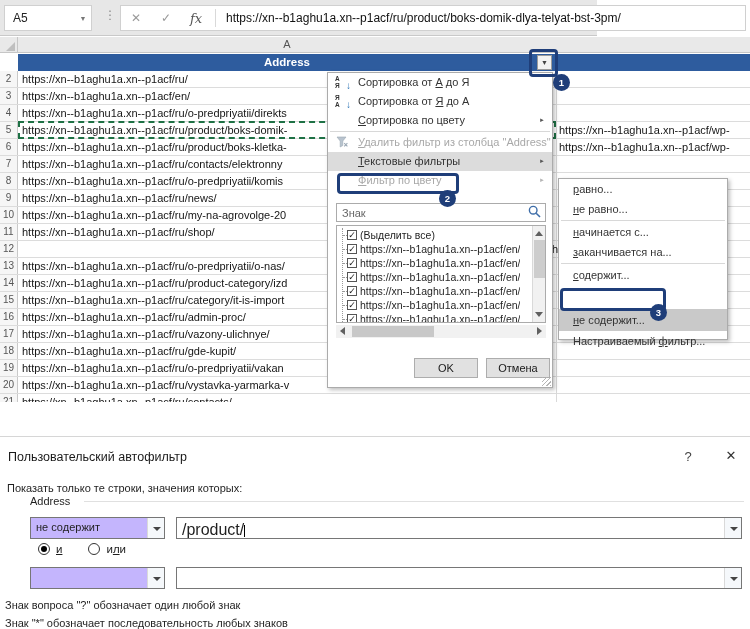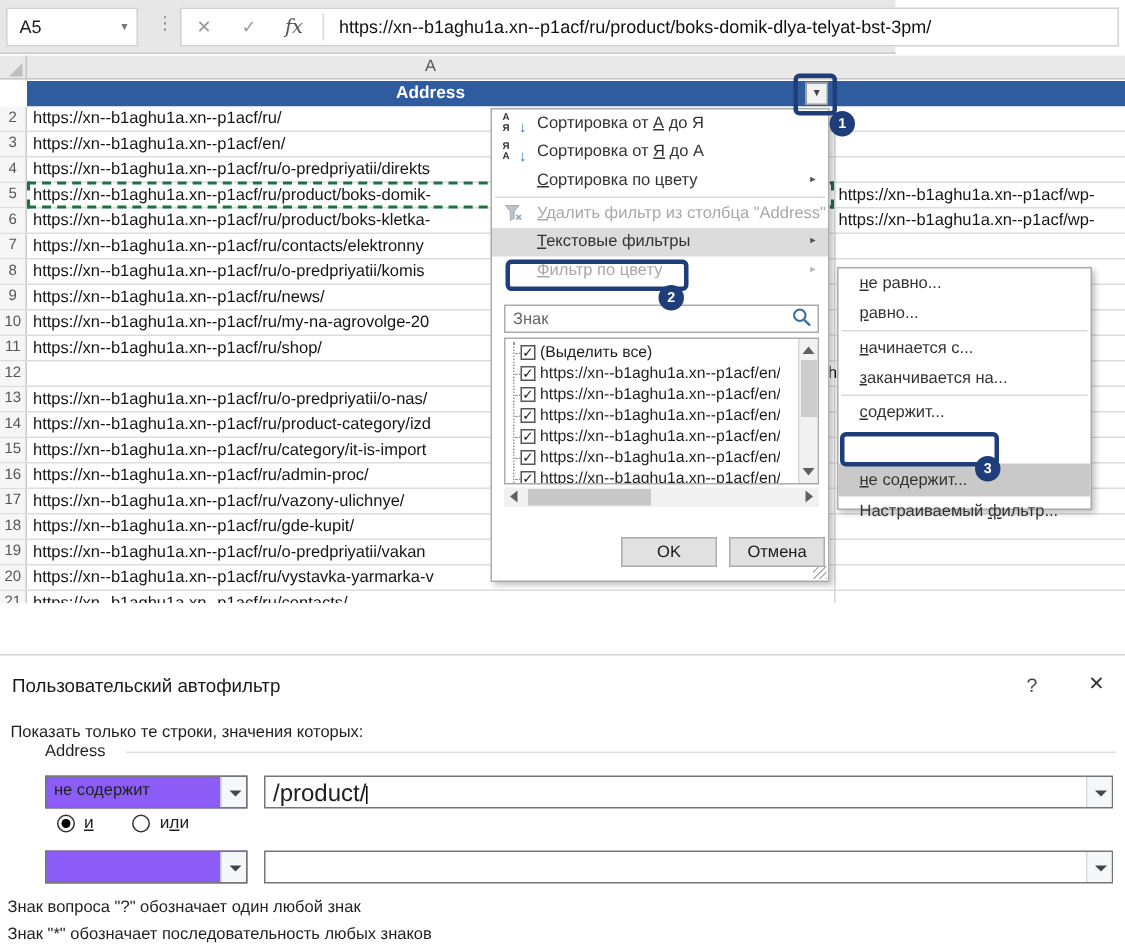--- a/index.html
+++ b/index.html
@@ -106,21 +106,21 @@
              color:#fff; font-size:9.5px; font-weight:bold; text-align:center; line-height:17px; z-index:41; }
   
   .dialog { position:absolute; left:0; top:402px; width:750px; height:227px; background:#fff;
             border-top:1px solid #d6d6d6; z-index:50;margin-top:34px; }
   .dlg-title { position:absolute; left:8px; top:13px; font-size:12.5px; color:#1a1a1a; }
   .dlg-help { position:absolute; left:678px; top:12px; font-size:13px; color:#444; width:20px; text-align:center; }
   .dlg-close { position:absolute; left:720px; top:11px; font-size:13px; color:#333; width:22px; text-align:center; }
   .dlg-sub { position:absolute; left:7px; top:45px; font-size:11px; }
   .dlg-field { position:absolute; left:30px; top:58px; font-size:11px; }
   .dlg-groupline { position:absolute; left:84px; top:64px; width:660px; height:1px; background:#e0e0e0; }
-  .dselect { position:absolute; width:135px; height:22px; border:1px solid #767676; background:#8b5cf6; }
+  .dselect { position:absolute; width:135px; height:22px; border:1px solid #767676; background:#c4b5fd; }
   .dselect .val { position:absolute; left:5px; top:3px; font-size:11px; }
   .chev { position:absolute; right:0; top:0; width:17px; height:100%; border-left:1px solid #d9d9d9;
           background:#f5f8fb; }
   .chev:after { content:""; position:absolute; left:5px; top:9px;
                 border-left:4px solid transparent; border-right:4px solid transparent; border-top:4px solid #444; }
   .dcombo { position:absolute; width:566px; height:22px; border:1px solid #767676; background:#fff; }
   .dcombo .val { position:absolute; left:5px; top:3px; font-size:16px; }
   .caret { display:inline-block; width:1px; height:12px; background:#000; vertical-align:-2px; }
   .sel1 { left:30px; top:80px; } .com1 { left:176px; top:80px; }
   .sel2 { left:30px; top:130px; } .com2 { left:176px; top:130px; }
@@ -351,22 +351,22 @@
       <div class="ar2">
           <div class="tri-rt"></div>
         </div>
     </div>
     <div class="btn ok">OK</div>
     <div class="btn cancel">Отмена</div>
     <div class="grip"></div>
   </div>
 
   <div class="submenu">
+    <div class="smi"><u>р</u>авно...</div>
     <div class="smi"><u>н</u>е равно...</div>
-    <div class="smi"><u>р</u>авно...</div>
     <div class="msep"></div>
     <div class="smi"><u>н</u>ачинается с...</div>
     <div class="smi"><u>з</u>аканчивается на...</div>
     <div class="msep"></div>
     <div class="smi"><u>с</u>одержит...</div>
     <div class="smi hl"><u>н</u>е содержит...</div>
     <div class="smi">Настраиваемый <u>ф</u>ильтр...</div>
   </div>
 
   <div class="ann-box" style="left:529px; top:49px; width:29px; height:28px;"></div>

